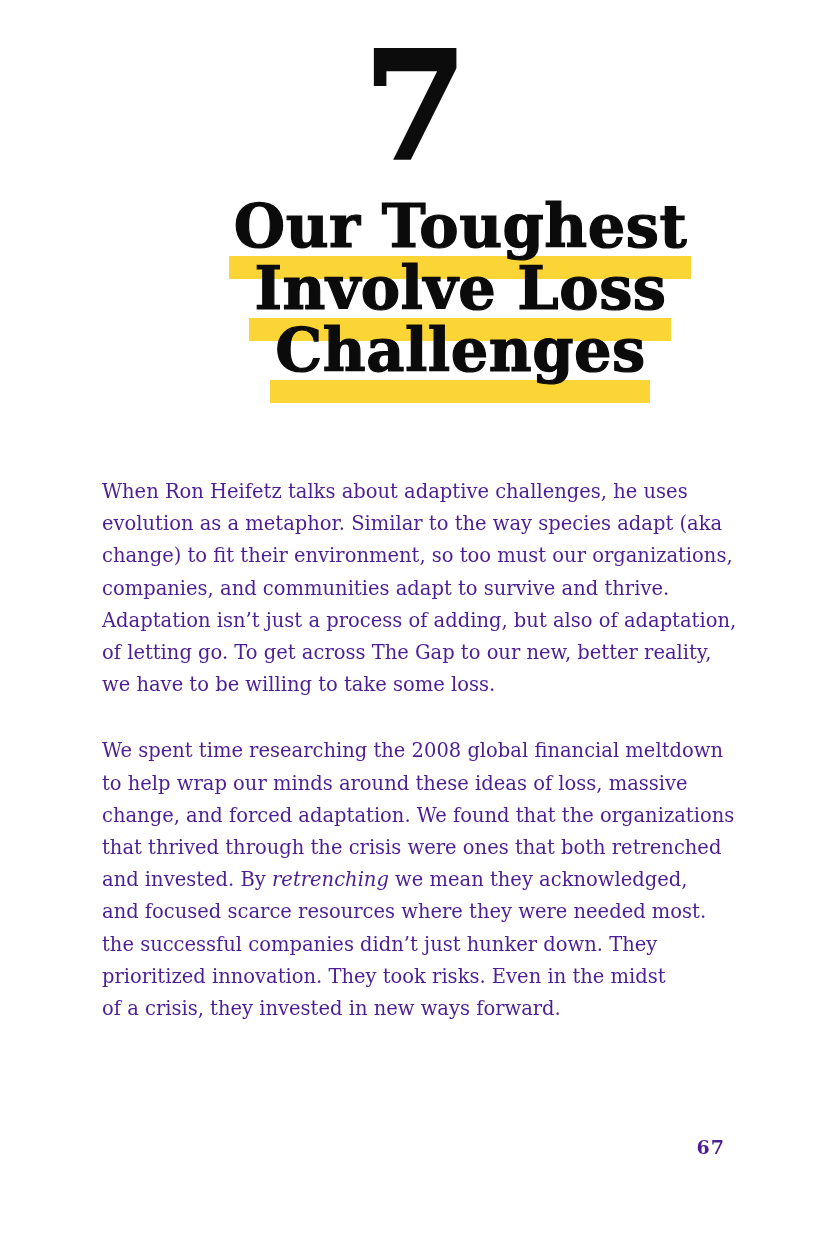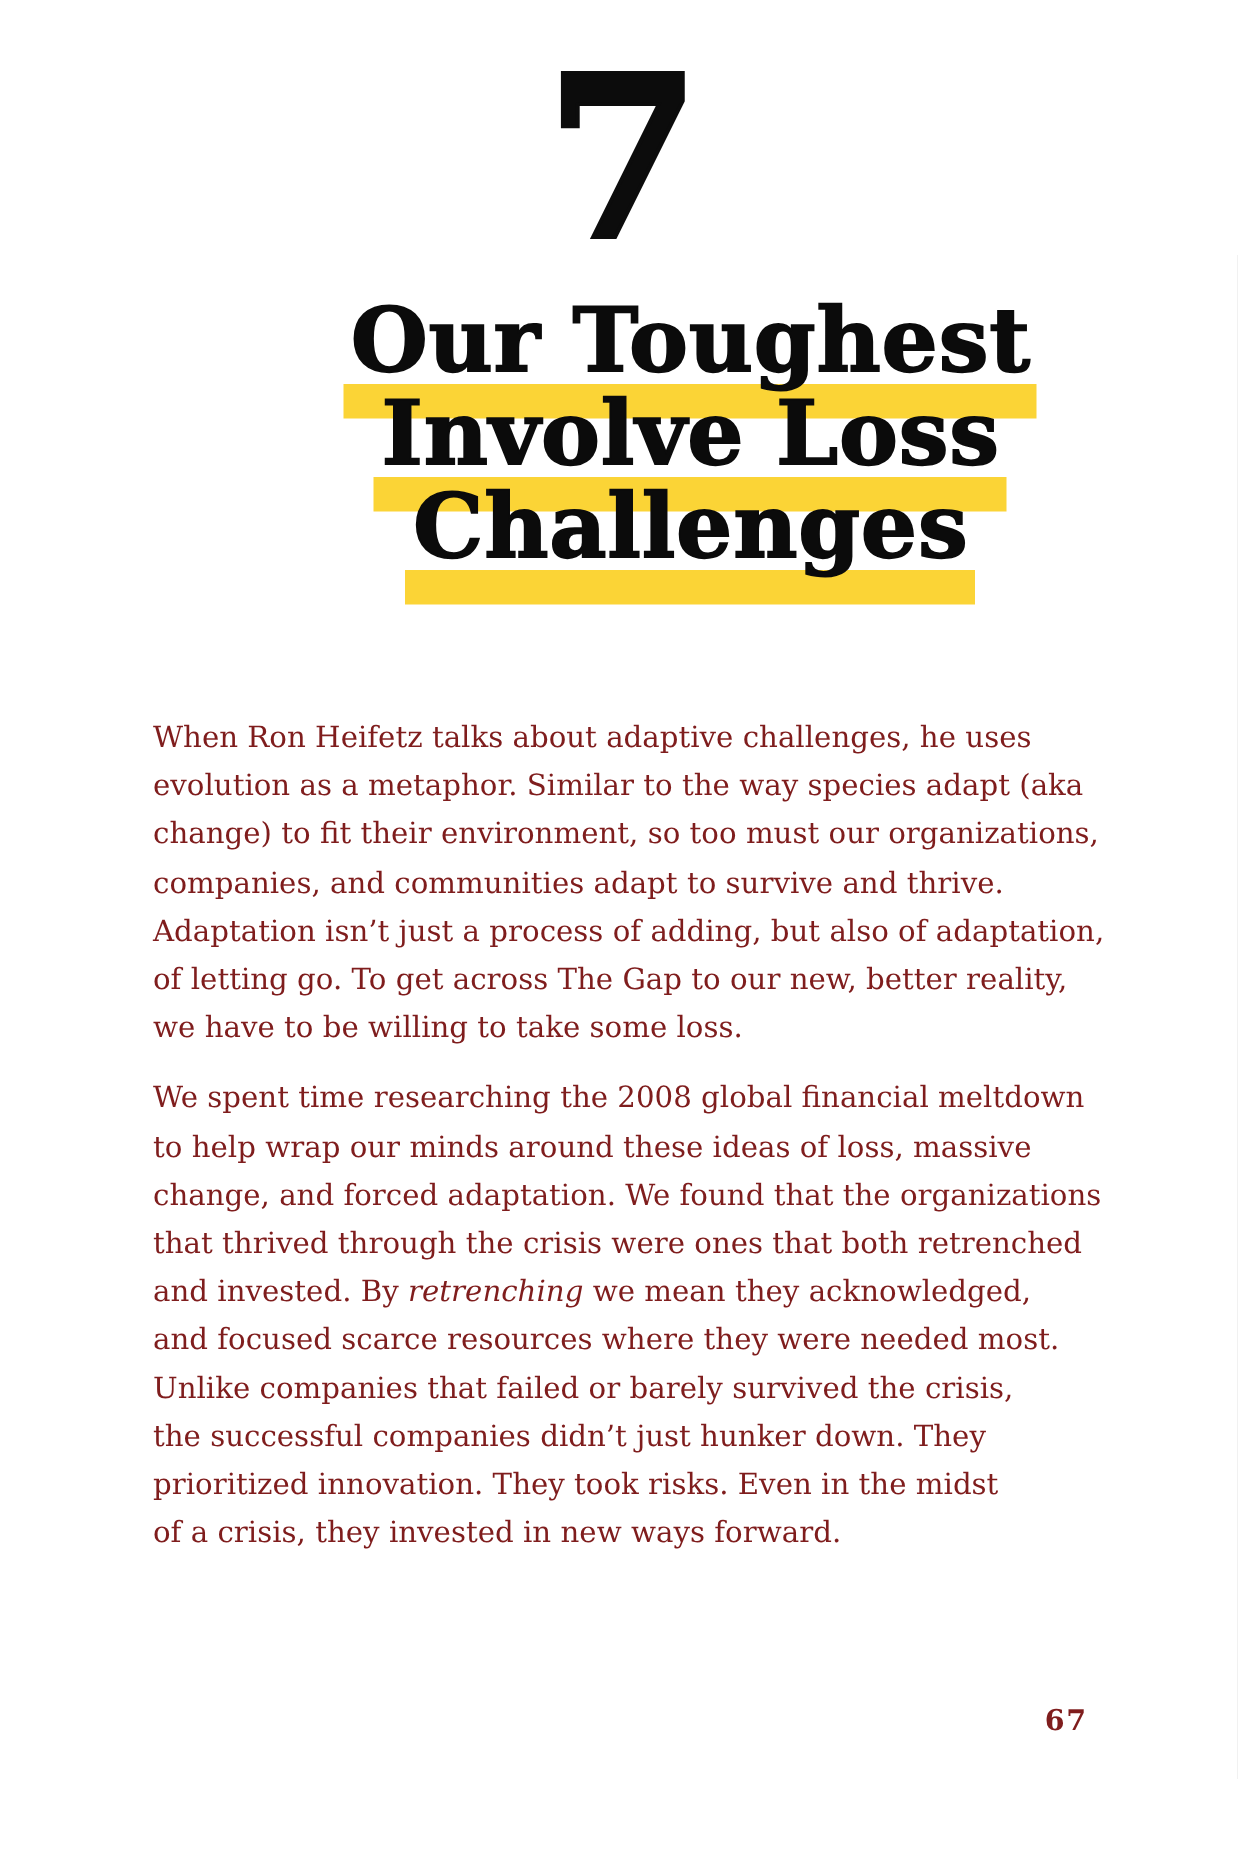--- a/index.html
+++ b/index.html
@@ -54,33 +54,33 @@
     height: 23px;
     z-index: -1;
   }
   .body-text {
     position: absolute;
     left: 102px;
     top: 476px;
     width: 625px;
     font-size: 19.5px;
     line-height: 32.2px;
-    color: #7f1d1d;
+    color: #4c1d95;
   }
-  .paragraph + .paragraph { margin-top: 15px; }
+  .paragraph + .paragraph { margin-top: 34px; }
   .body-line { white-space: nowrap; }
   .body-line .italic { font-style: italic; }
   .page-number {
     position: absolute;
     top: 1138px;
     right: 100px;
     font-size: 19px;
     line-height: 19px;
     font-weight: bold;
-    color: #7f1d1d;
+    color: #4c1d95;
     letter-spacing: 1px;
   }
 </style>
 </head>
 <body>
 
 <div class="page">
 
   <div class="chapter-number">7</div>
 
@@ -115,21 +115,20 @@
         <div class="body-line">of letting go. To get across The Gap to our new, better reality,</div>
         <div class="body-line">we have to be willing to take some loss.</div>
       </div>
       <div class="paragraph">
         <div class="body-line">We spent time researching the 2008 global financial meltdown</div>
         <div class="body-line">to help wrap our minds around these ideas of loss, massive</div>
         <div class="body-line">change, and forced adaptation. We found that the organizations</div>
         <div class="body-line">that thrived through the crisis were ones that both retrenched</div>
         <div class="body-line"><span>and invested. By </span><span class="italic">retrenching</span><span> we mean they acknowledged,</span></div>
         <div class="body-line">and focused scarce resources where they were needed most.</div>
-        <div class="body-line">Unlike companies that failed or barely survived the crisis,</div>
         <div class="body-line">the successful companies didn’t just hunker down. They</div>
         <div class="body-line">prioritized innovation. They took risks. Even in the midst</div>
         <div class="body-line">of a crisis, they invested in new ways forward.</div>
       </div>
     </div>
 
   <div class="page-number">67</div>
 
 </div>
 

